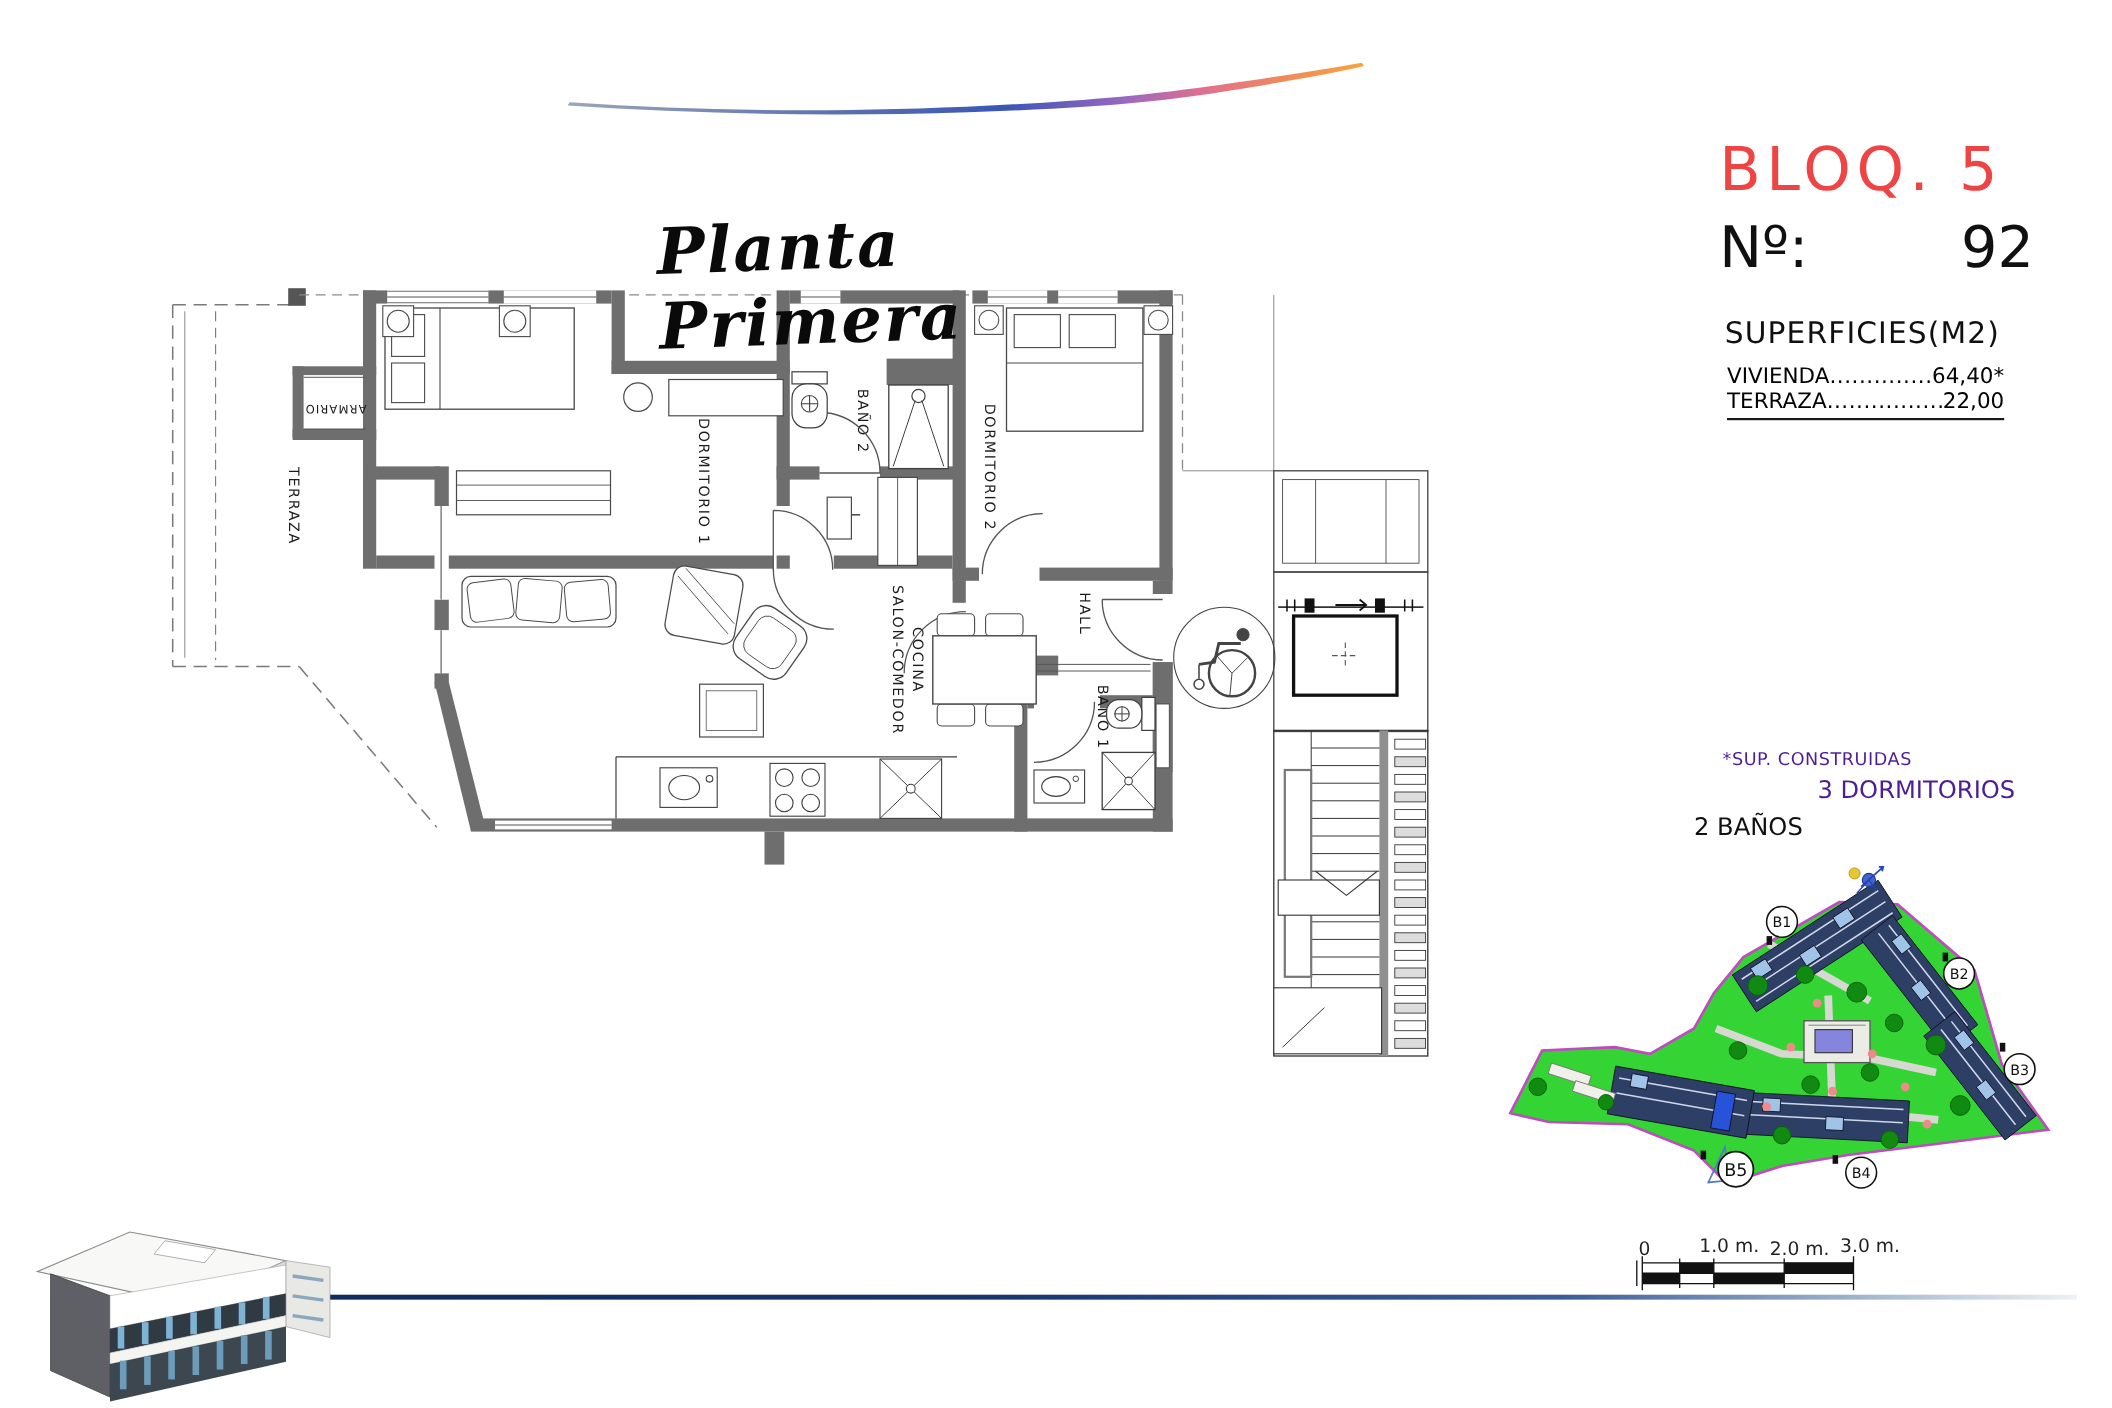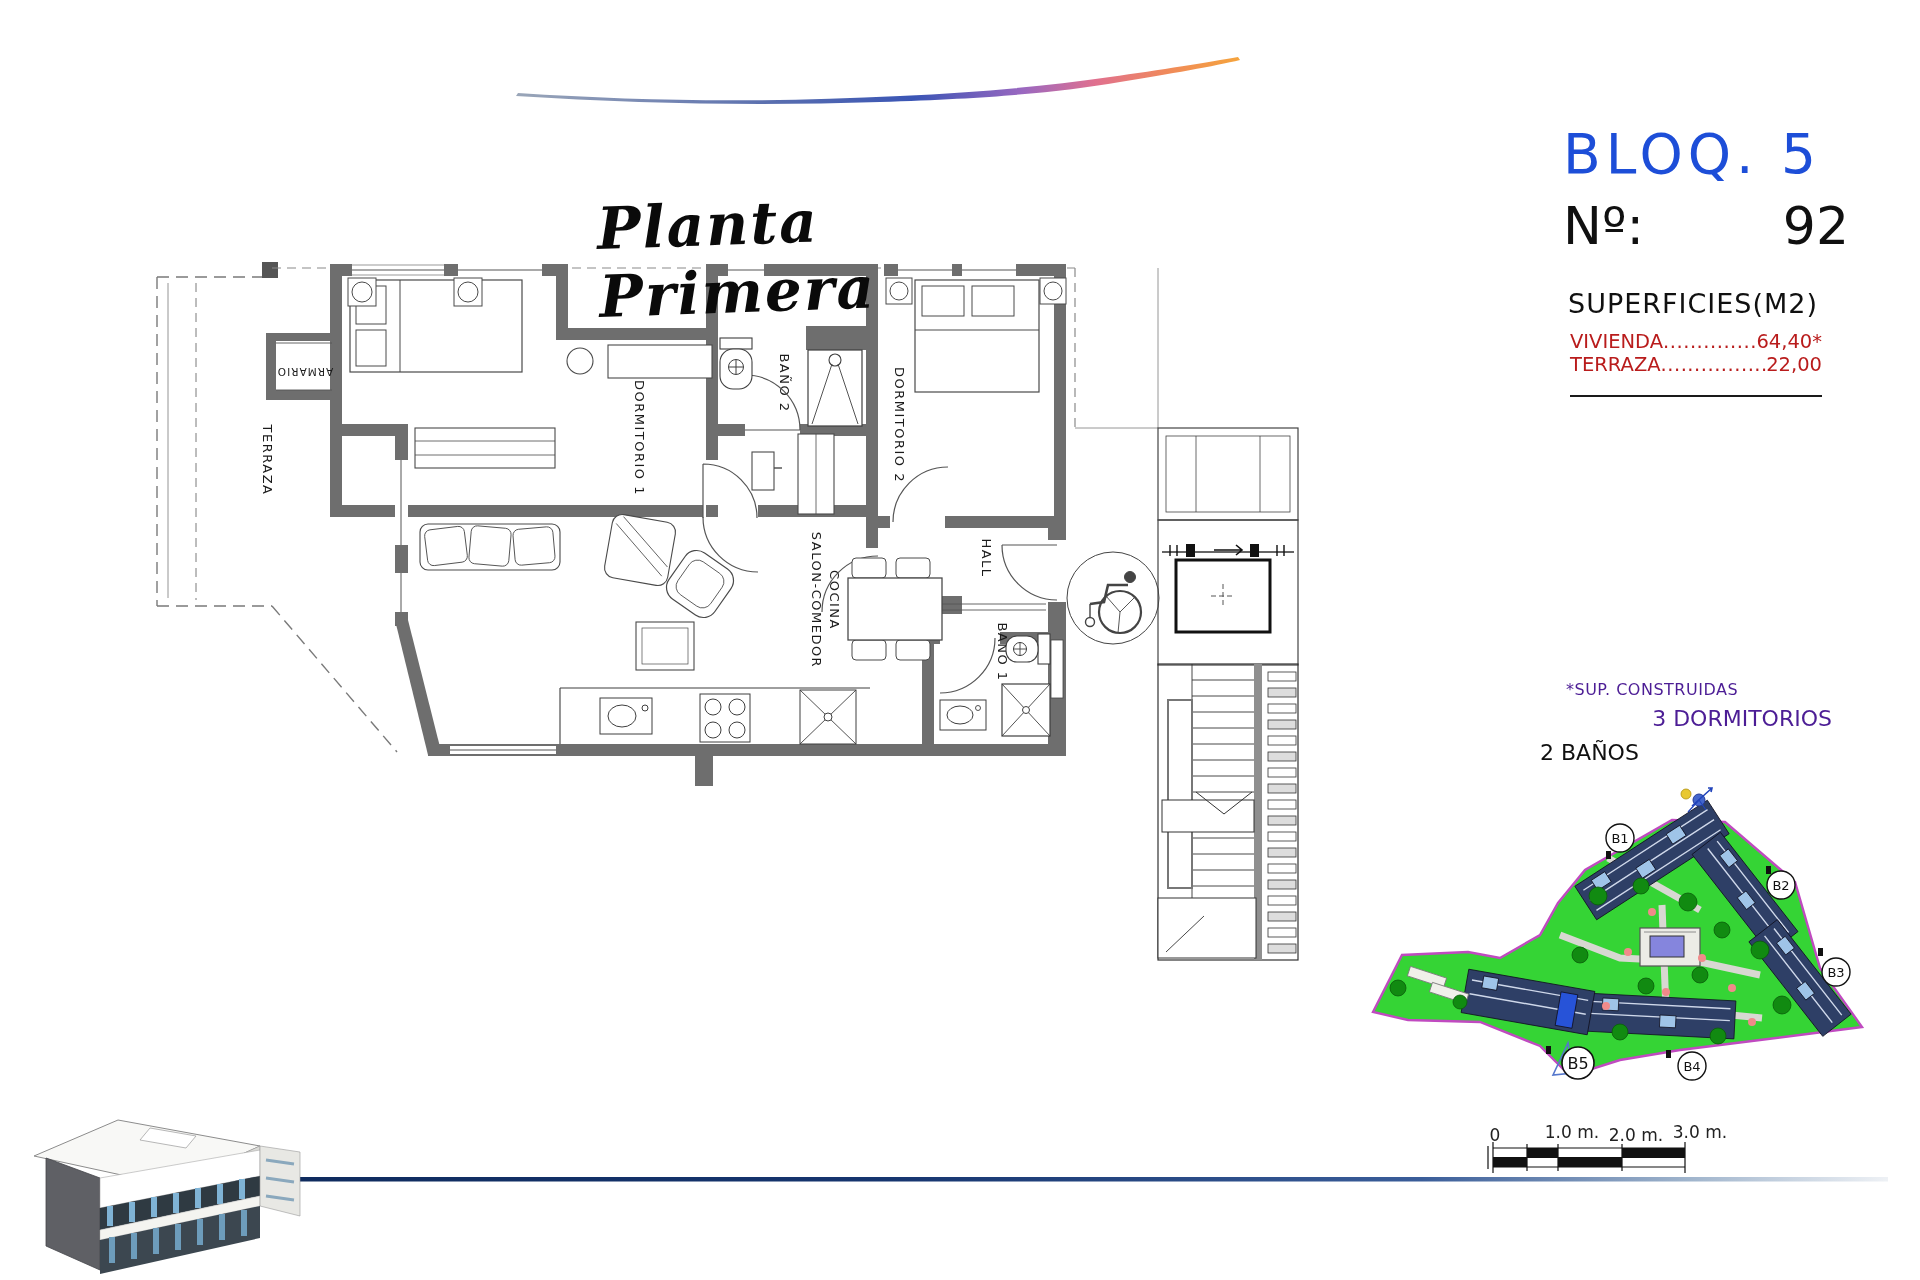--- a/index.html
+++ b/index.html
@@ -9,26 +9,26 @@
   svg text{font-family:"DejaVu Sans", sans-serif;}
   .plan-label{font-size:13px;fill:#1b1b1b;letter-spacing:1.5px;}
   .plan-label-sm{font-size:10.5px;fill:#1b1b1b;letter-spacing:1px;}
   .site-label{font-size:13px;fill:#111;}
   .scale-label{font-size:17px;fill:#222;}
 
   
   .title{left:598px;top:186px;width:520px;font-family:"DejaVu Serif", serif;
          font-style:italic;font-weight:bold;font-size:58px;color:#0a0a0a;
          transform:rotate(-2deg);letter-spacing:2px;}
-  .blk-label{left:1563px;top:122px;font-size:55px;color:#1d4ed8;letter-spacing:5px;}
+  .blk-label{left:1563px;top:122px;font-size:55px;color:#ef4444;letter-spacing:5px;}
   .blk-num-row{left:1563px;top:196px;width:286px;display:flex;justify-content:space-between;
                font-size:52px;color:#101010;}
   .sup-title{left:1568px;top:288px;font-size:27px;color:#101010;letter-spacing:1px;text-align:right;}
-  .sup-rows{left:1570px;top:330px;width:252px;font-size:19.5px;color:#b91c1c;
-            border-bottom:2px solid #1a1a1a;padding-bottom:19px;}
+  .sup-rows{left:1570px;top:330px;width:252px;font-size:19.5px;color:#000000;
+            border-bottom:2px solid #1a1a1a;padding-bottom:4px;}
   .srow{display:flex;align-items:baseline;white-space:nowrap;}
   .srow .dots{flex:1;overflow:hidden;letter-spacing:0.5px;}
   .total-row{left:1570px;top:394px;width:300px;display:flex;align-items:baseline;
              font-size:31px;color:#101010;letter-spacing:1px;}
   .total-row .tsep{margin:0 30px 0 26px;}
   .note-foot{left:1566px;top:680px;font-size:16px;color:#4c1d95;letter-spacing:0.5px;}
   .note-dorm{left:1540px;top:706px;width:292px;text-align:right;font-size:22px;color:#4c1d95;}
   .note-bath{left:1540px;top:740px;width:292px;text-align:left;font-size:22px;color:#101010;}
 </style>
 </head>

